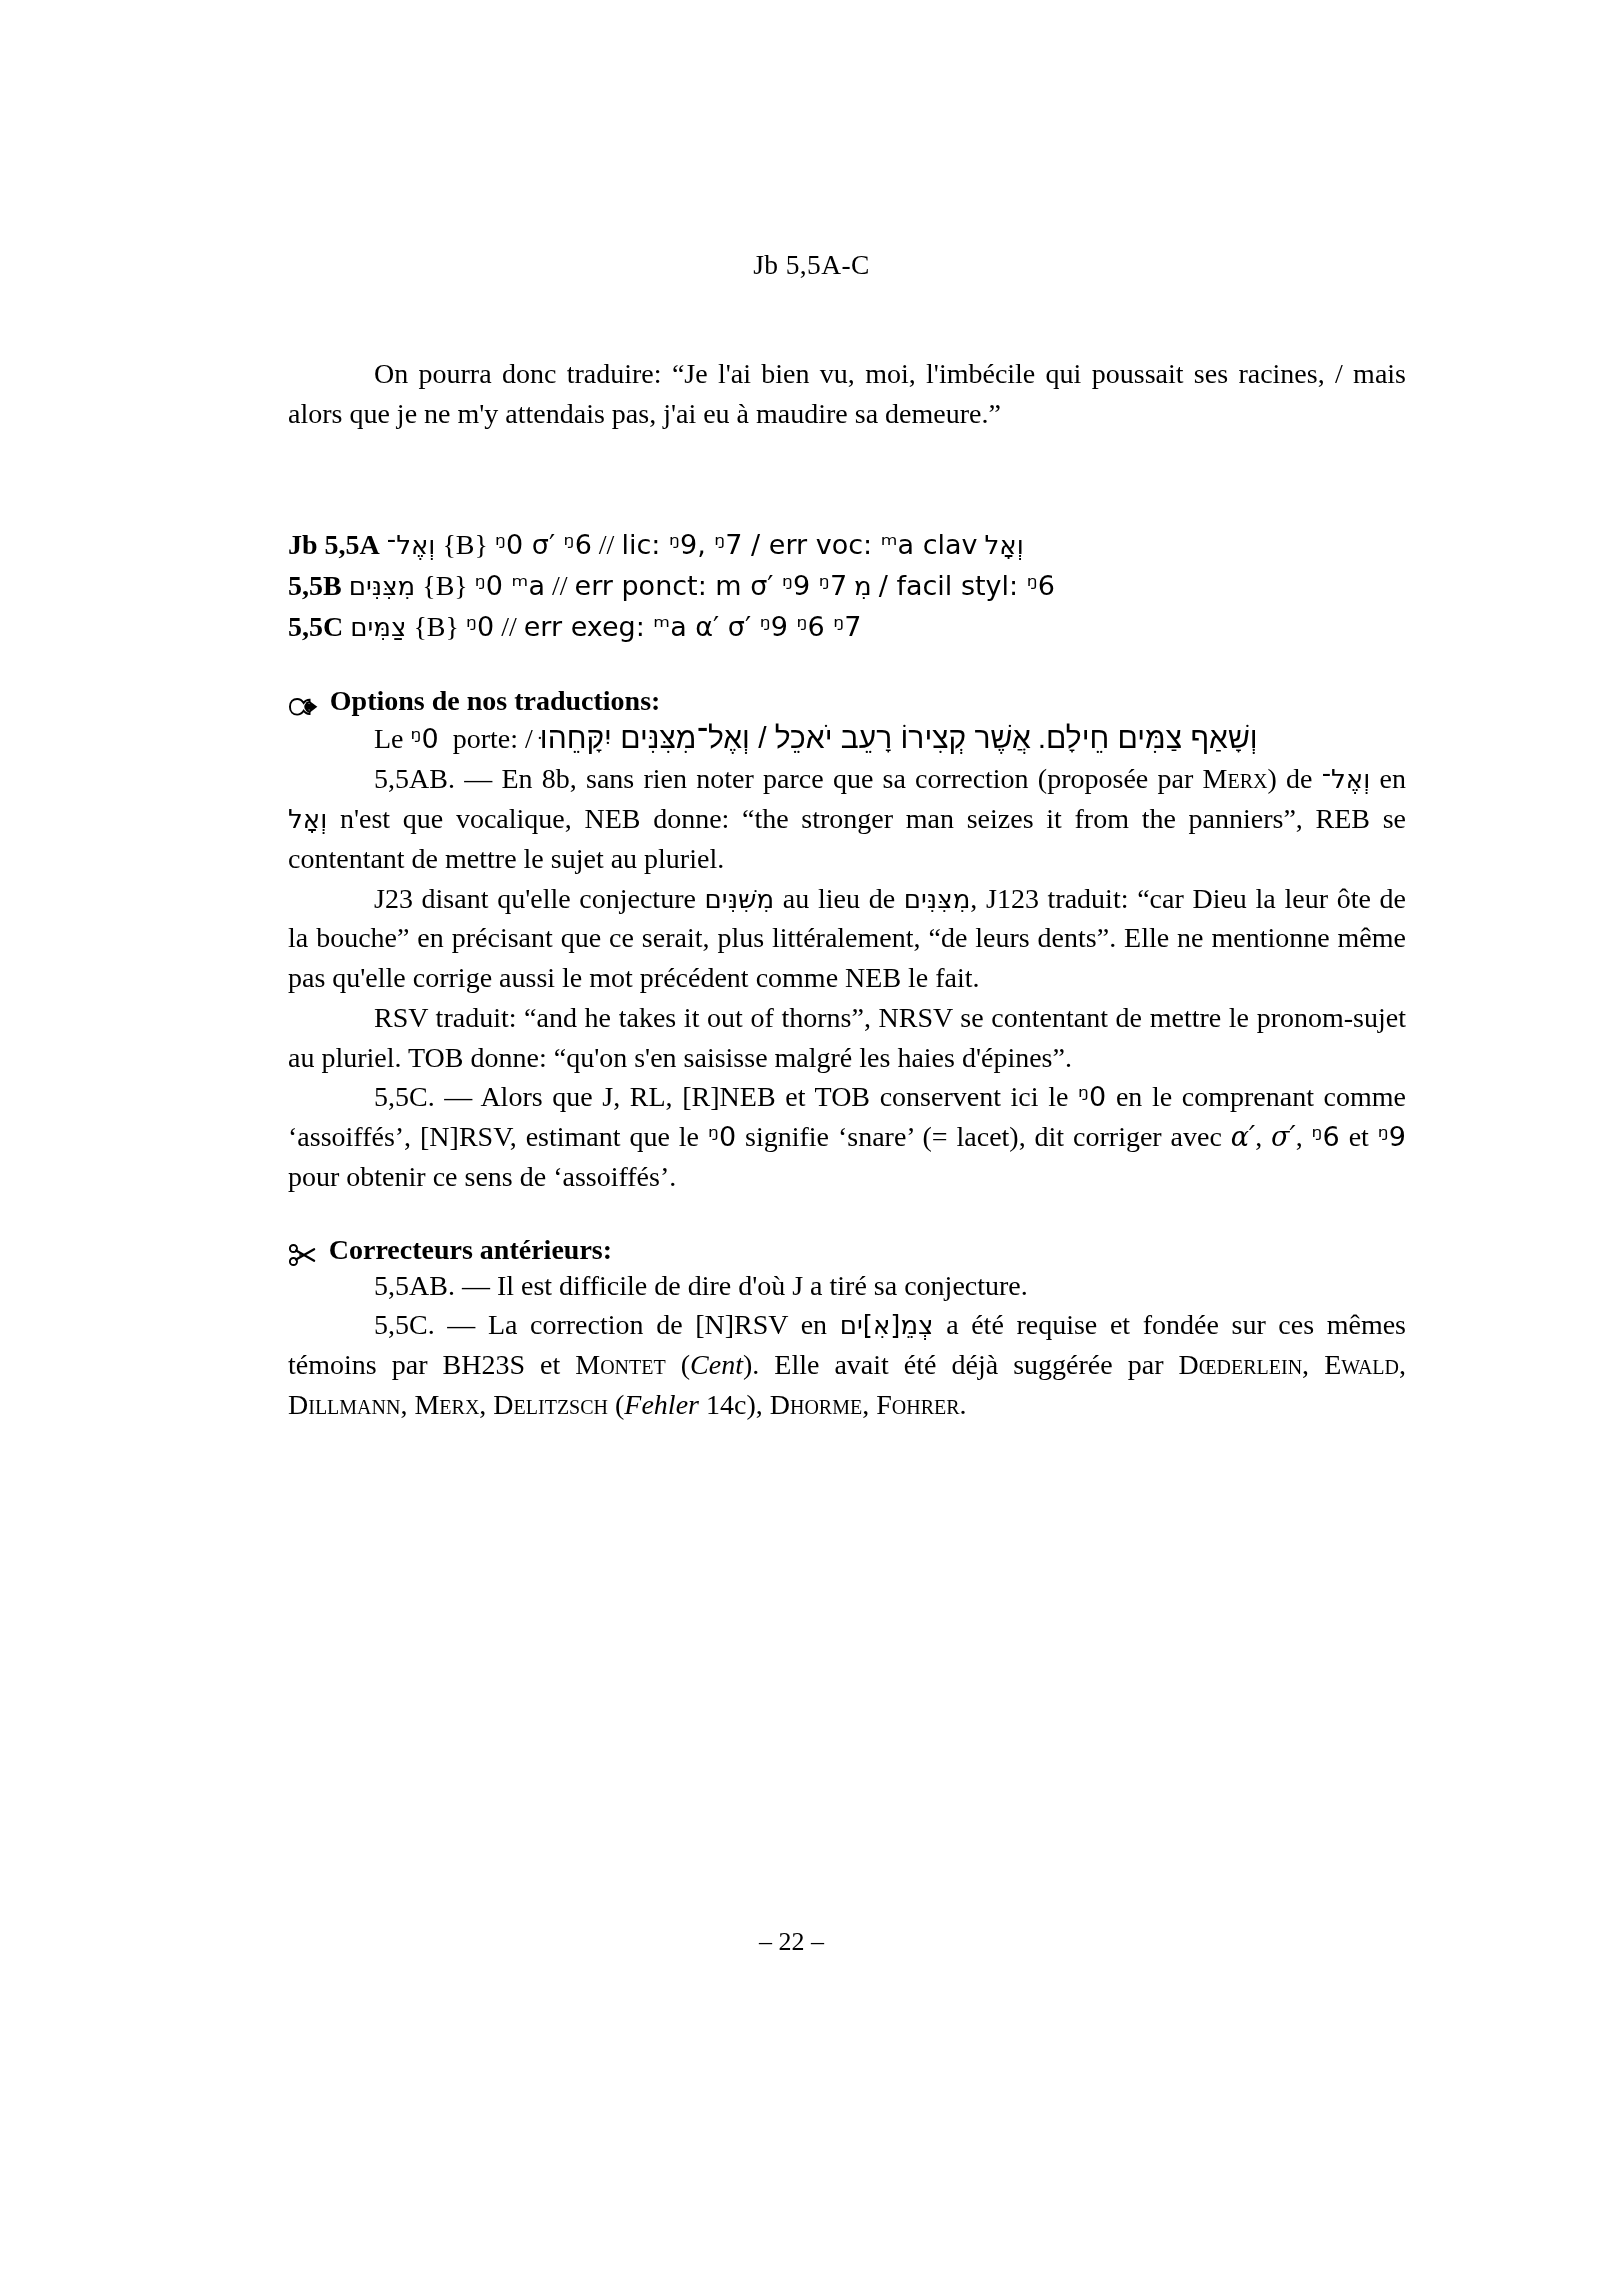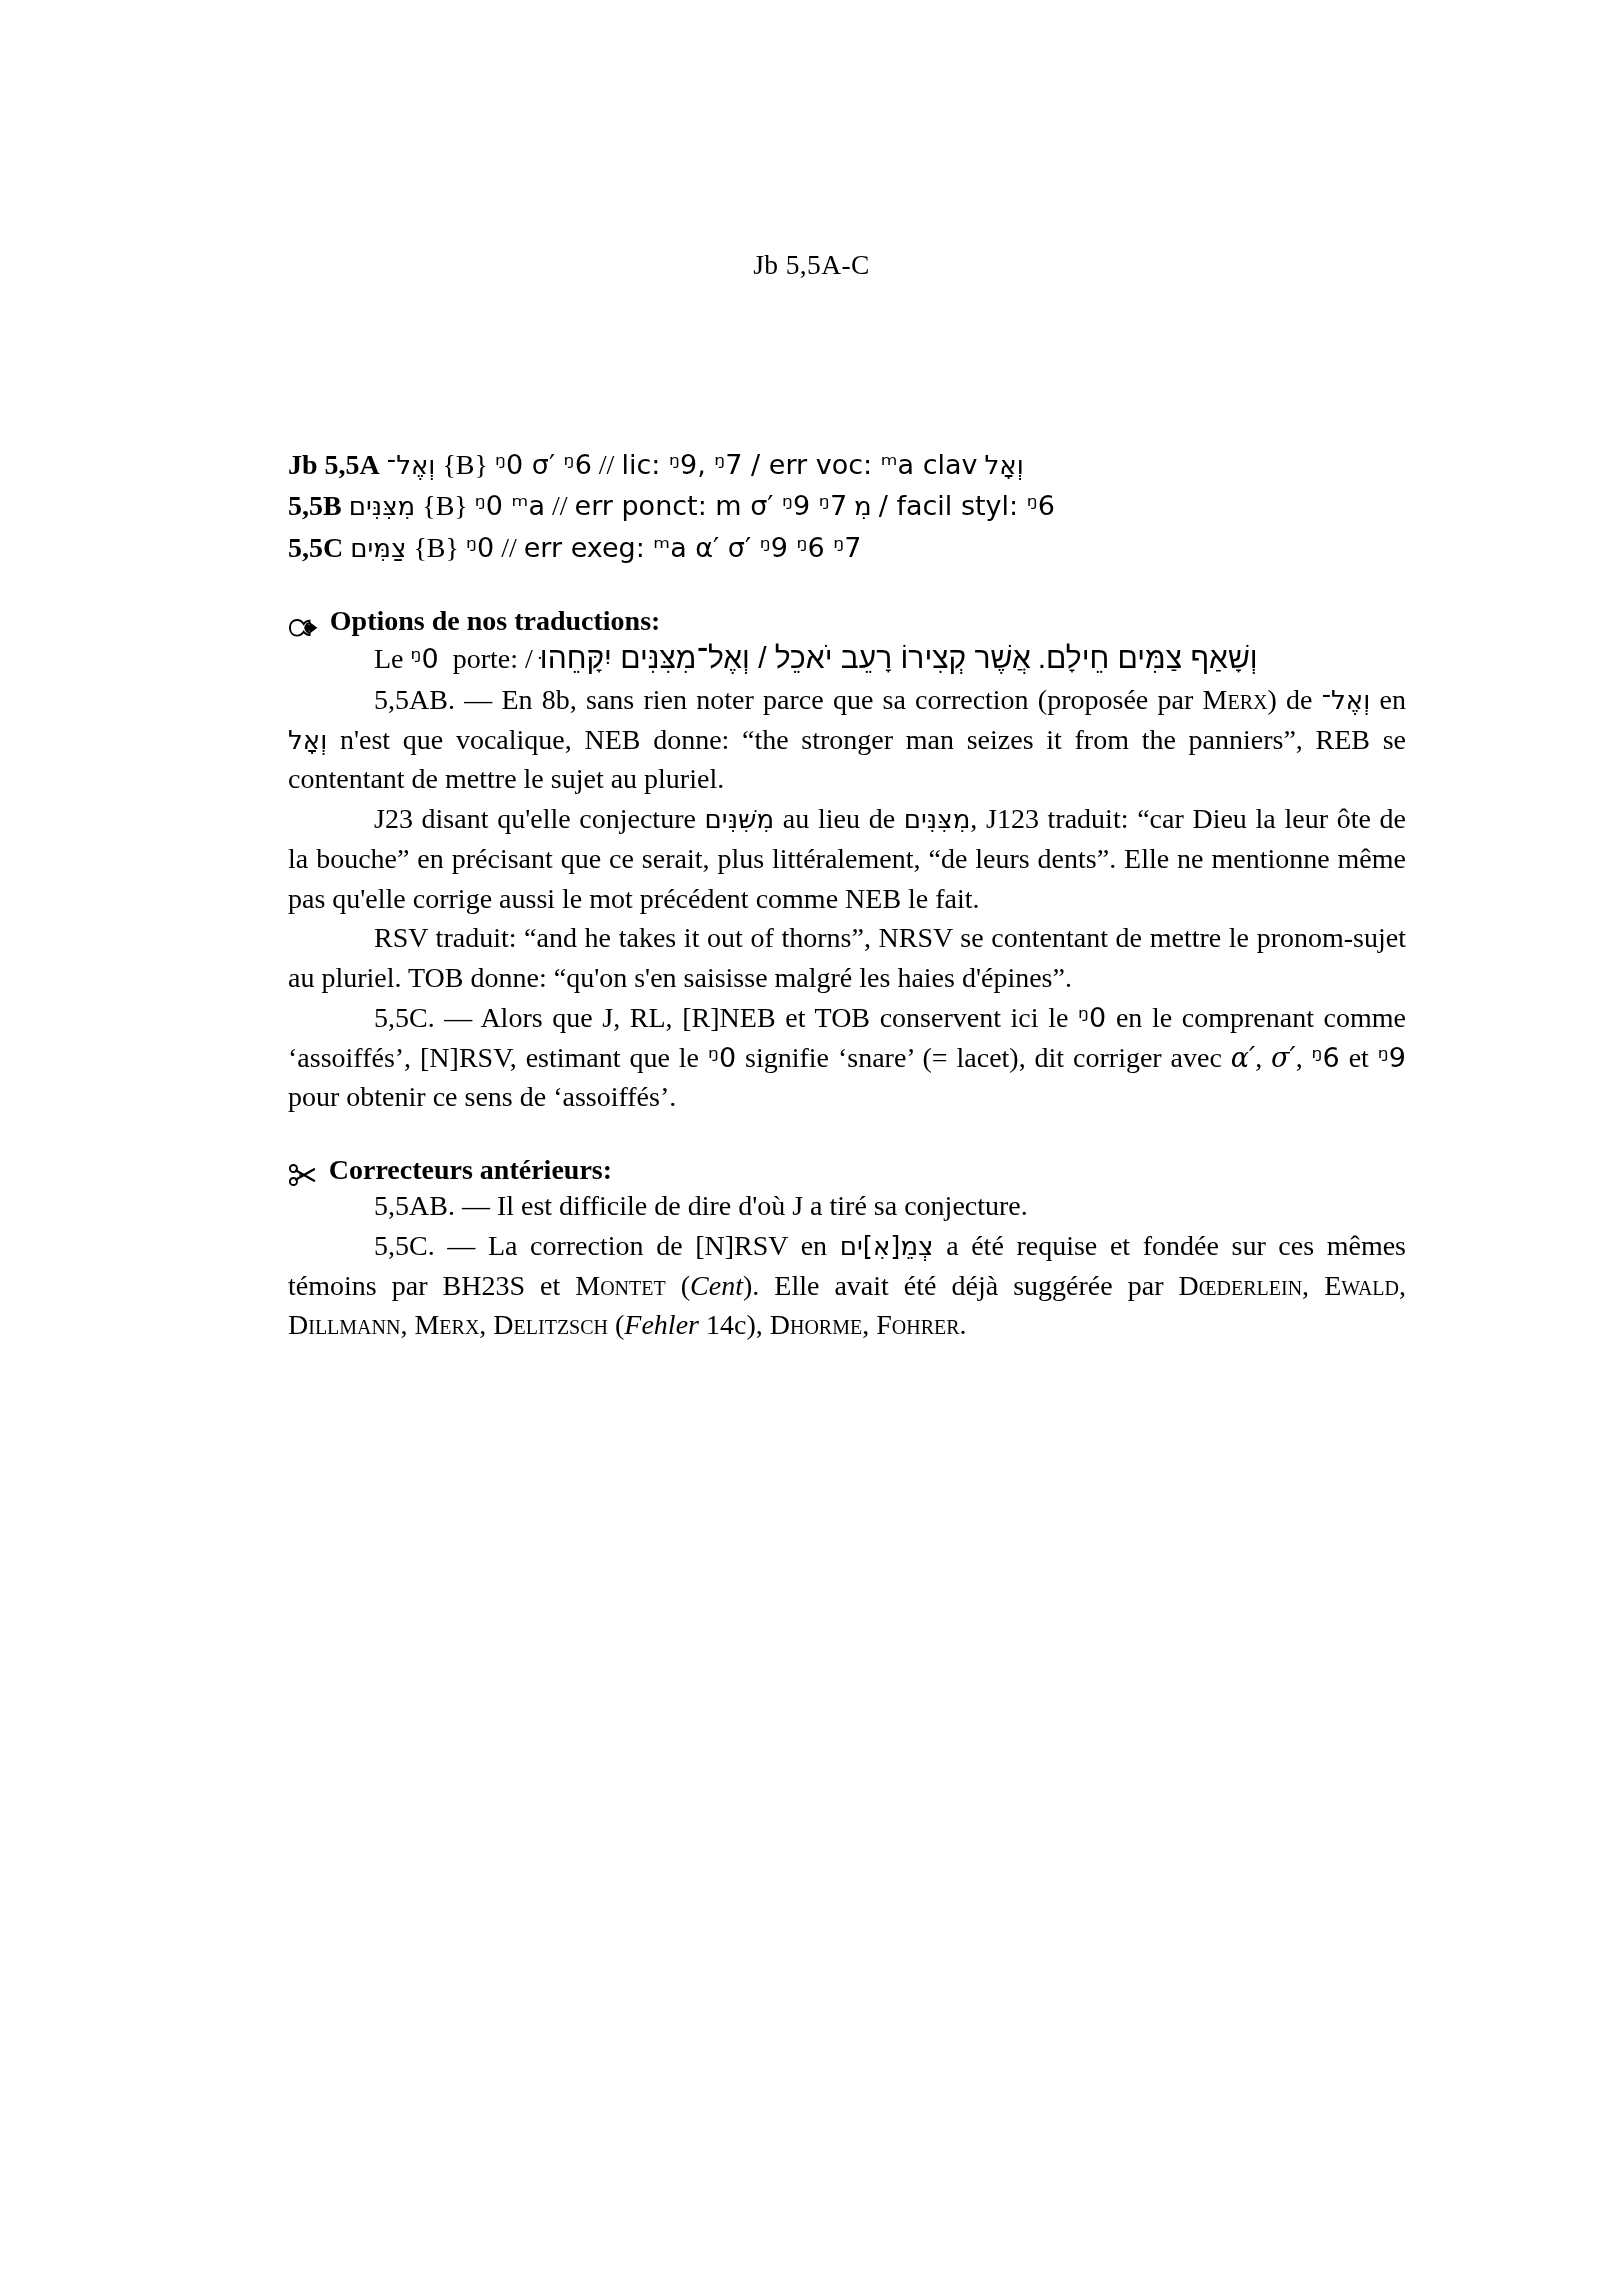--- a/index.html
+++ b/index.html
@@ -126,20 +126,21 @@
     padding-right: 39px;
   }
 </style>
 </head>
 <body>
 
 <div class="page">
 
   <div class="running-head">Jb 5,5A-C</div>
 
+  <p class="para">On pourra donc traduire: “Je l'ai bien vu, moi, l'imbécile qui poussait ses racines, / mais alors que je ne m'y attendais pas, j'ai eu à maudire sa demeure.”</p>
 
   <div class="gap-lg"></div>
 
   <div class="apparatus">
     <div class="app-line">
       <span class="app-ref">Jb 5,5A</span>
       <span class="heb">וְאֶל־</span>
       <span>{B}</span>
       <span class="sig">ᵑ0 σ′ ᵑ6</span>
       <span>//</span>
@@ -205,15 +206,16 @@
         <path d="M12 24 L40 8" fill="none" stroke="#000" stroke-width="3.4" stroke-linecap="round"></path>
         <circle cx="20" cy="17" r="2" fill="none" stroke="#000" stroke-width="2"></circle>
       </svg>
     </span>
     <span>Correcteurs antérieurs:</span>
   </div>
 
   <p class="para"><span>5,5AB. — Il est difficile de dire d'où J a tiré sa conjecture.</span></p>
   <p class="para"><span>5,5C. — La correction de [N]RSV en </span><span class="heb">צְמֵ[אִ]ים</span><span> a été requise et fondée sur ces mêmes témoins par BH23S et </span><span class="sc">Montet</span><span> (</span><span class="ital">Cent</span><span>). Elle avait été déjà suggérée par </span><span class="sc">Dœderlein</span><span>, </span><span class="sc">Ewald</span><span>, </span><span class="sc">Dillmann</span><span>, </span><span class="sc">Merx</span><span>, </span><span class="sc">Delitzsch</span><span> (</span><span class="ital">Fehler</span><span> 14c), </span><span class="sc">Dhorme</span><span>, </span><span class="sc">Fohrer</span><span>.</span></p>
 
+  <div class="folio">– 22 –</div>
 
 </div>
 
 
 </body></html>

